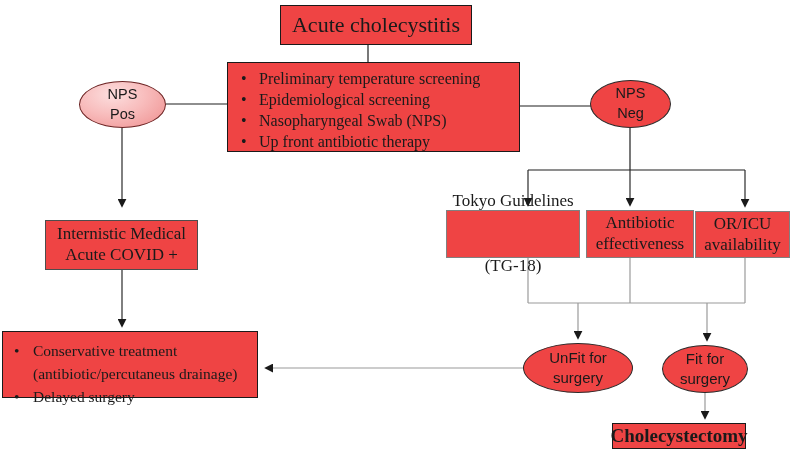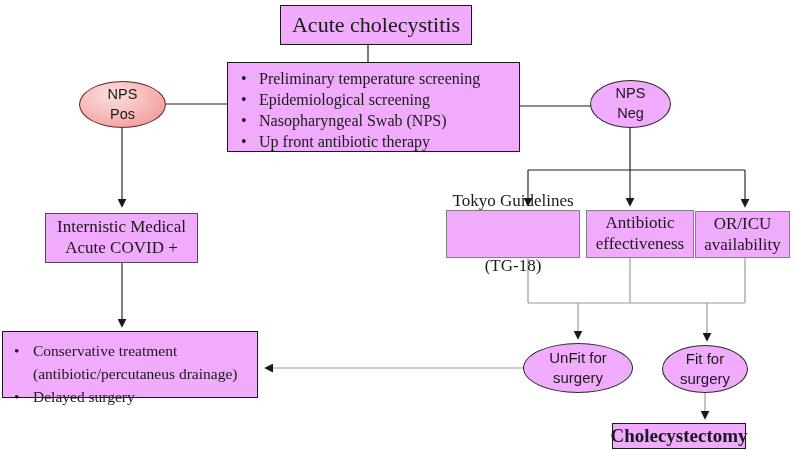--- a/index.html
+++ b/index.html
@@ -14,21 +14,21 @@
   }
   .canvas svg.connectors {
     position: absolute;
     inset: 0;
     width: 797px;
     height: 450px;
   }
   .node {
     position: absolute;
     box-sizing: border-box;
-    background: #f0abfc;
+    background: #ef4444;
     display: flex;
     flex-direction: column;
     align-items: center;
     justify-content: center;
     text-align: center;
     line-height: 1.22;
   }
   .rect   { border: 1.5px solid #1a1a1a; }
   .rect-gray { border: 1.5px solid #808080; }
   .rect-darkgray { border: 1.5px solid #4d4d4d; }
@@ -131,21 +131,21 @@
   <div class="node ellipse ellipse-pos" style="left:79px; top:81px; width:87px; height:47px;">
     <div>NPS</div>
     <div>Pos</div>
   </div>
 
   <div class="node ellipse" style="left:590px; top:80px; width:81px; height:48px;">
     <div>NPS</div>
     <div>Neg</div>
   </div>
 
-  <div class="node rect-darkgray covid-box" style="left:45px; top:213px; width:153px; height:50px;">
+  <div class="node rect-darkgray covid-box" style="left:45px; top:220px; width:153px; height:50px;">
     <div>Internistic Medical</div>
     <div>Acute COVID +</div>
   </div>
 
   <div class="node rect-gray crit-box" style="left:446px; top:210px; width:134px; height:48px;gap:44px;">
     <div>Tokyo Guidelines</div>
     <div>(TG-18)</div>
   </div>
 
   <div class="node rect-gray crit-box" style="left:586px; top:210px; width:108px; height:48px;">

